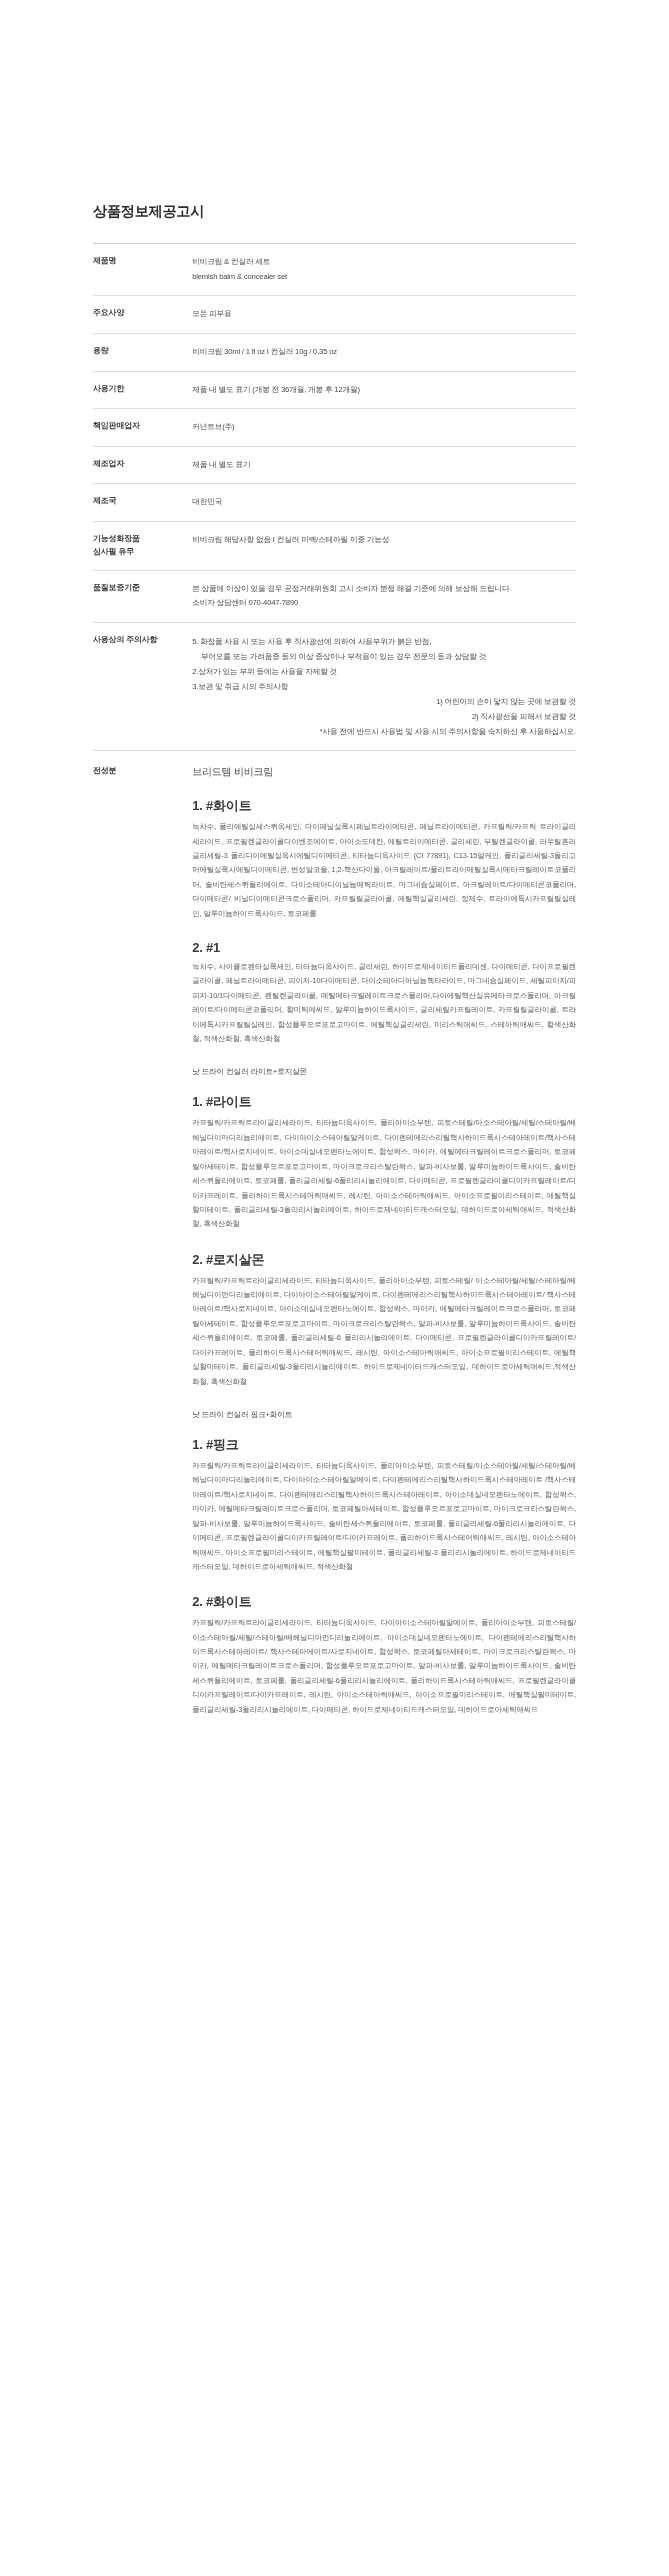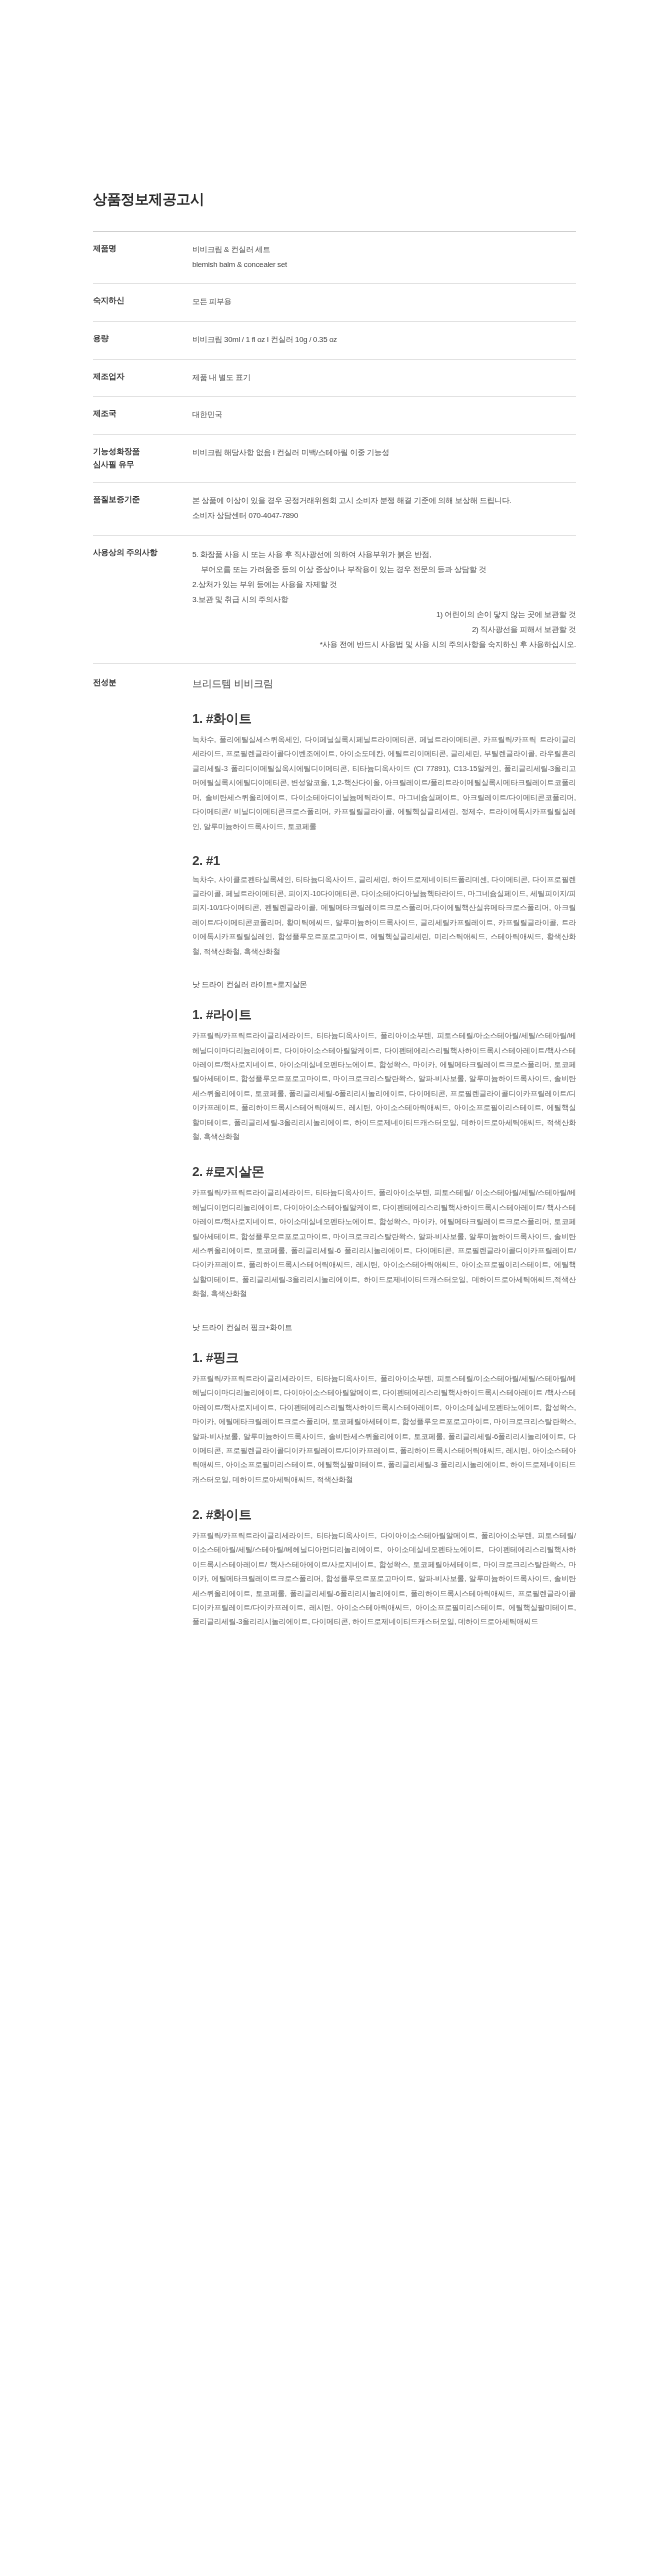--- a/index.html
+++ b/index.html
@@ -11,21 +11,21 @@
     font-family: "Liberation Sans", sans-serif;
     color: #3c3c3c;
     -webkit-font-smoothing: antialiased;
   }
   .page {
     width: 669px;
     min-height: 2576px;
     margin: 0 auto;
     background: #ffffff;
     box-sizing: border-box;
-    padding: 4px;
+    padding: 16px;
     position: relative;
   }
   .inner {
     width: 483px;
     margin: 0 auto;
     padding-top: 186px;
   }
   .doc-title {
     font-size: 14.2px;
     font-weight: bold;
@@ -141,29 +141,41 @@
     <table class="spec">
       <tbody>
         <tr>
           <th>제품명</th>
           <td>
             <span class="row-line">비비크림 &amp; 컨실러 세트</span>
             <span class="row-line">blemish balm &amp; concealer set</span>
           </td>
         </tr>
         <tr>
-          <th>숙지하신</th>
+          <th>주요사양</th>
           <td>
             <span class="row-line">모든 피부용</span>
           </td>
         </tr>
         <tr>
           <th>용량</th>
           <td>
             <span class="row-line">비비크림 30ml / 1 fl oz I 컨실러 10g / 0.35 oz</span>
+          </td>
+        </tr>
+        <tr>
+          <th>사용기한</th>
+          <td>
+            <span class="row-line">제품 내 별도 표기 (개봉 전 36개월, 개봉 후 12개월)</span>
+          </td>
+        </tr>
+        <tr>
+          <th>책임판매업자</th>
+          <td>
+            <span class="row-line">커넌트브(주)</span>
           </td>
         </tr>
         <tr>
           <th>제조업자</th>
           <td>
             <span class="row-line">제품 내 별도 표기</span>
           </td>
         </tr>
         <tr>
           <th>제조국</th>

